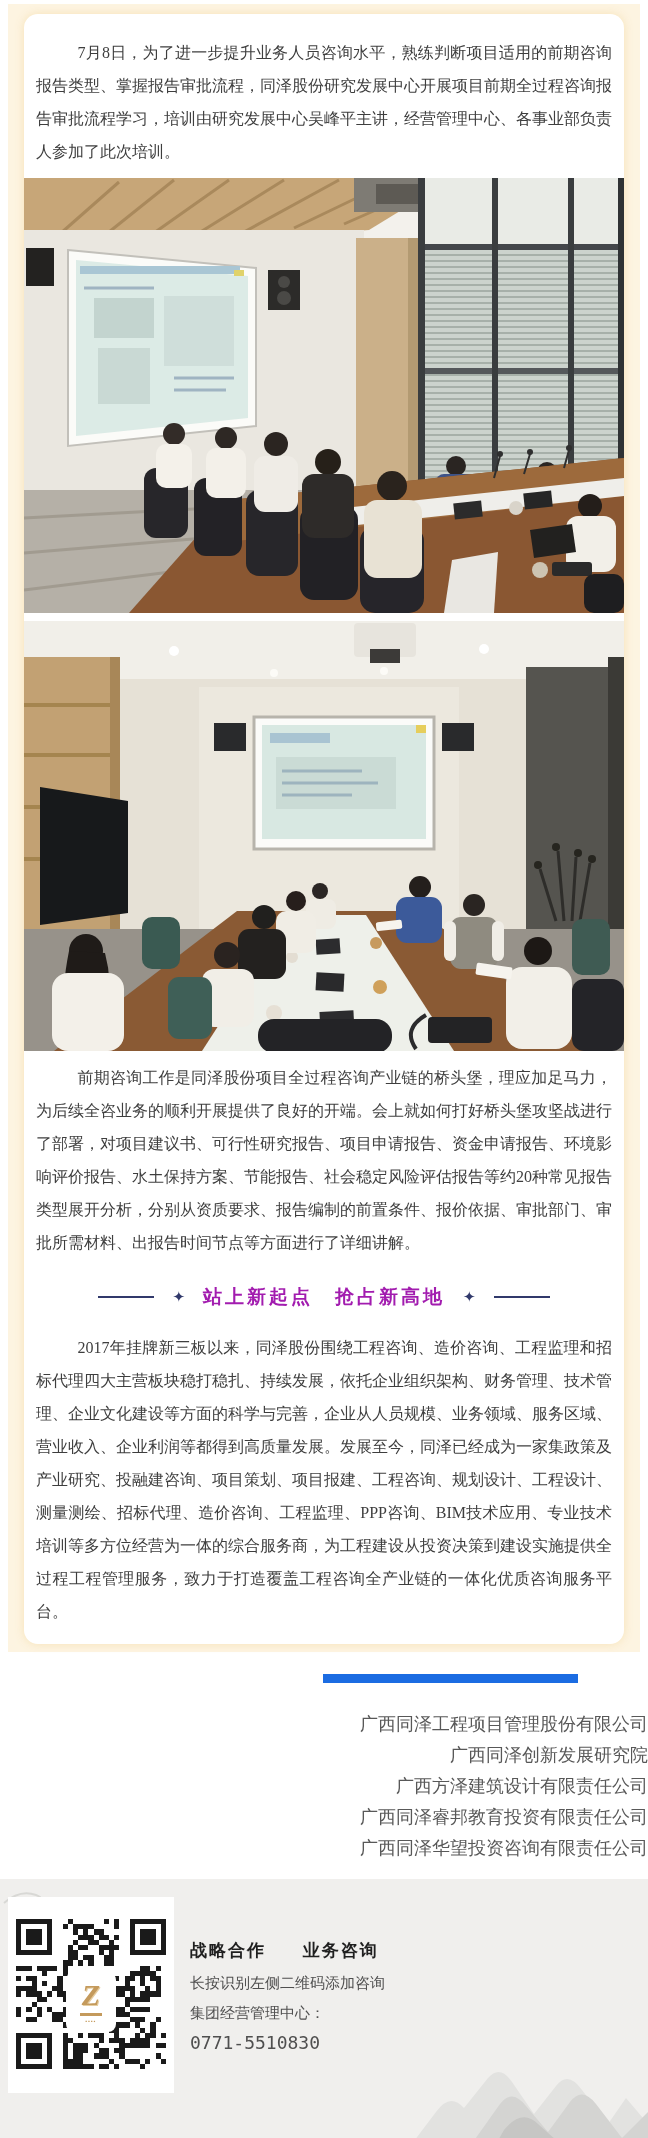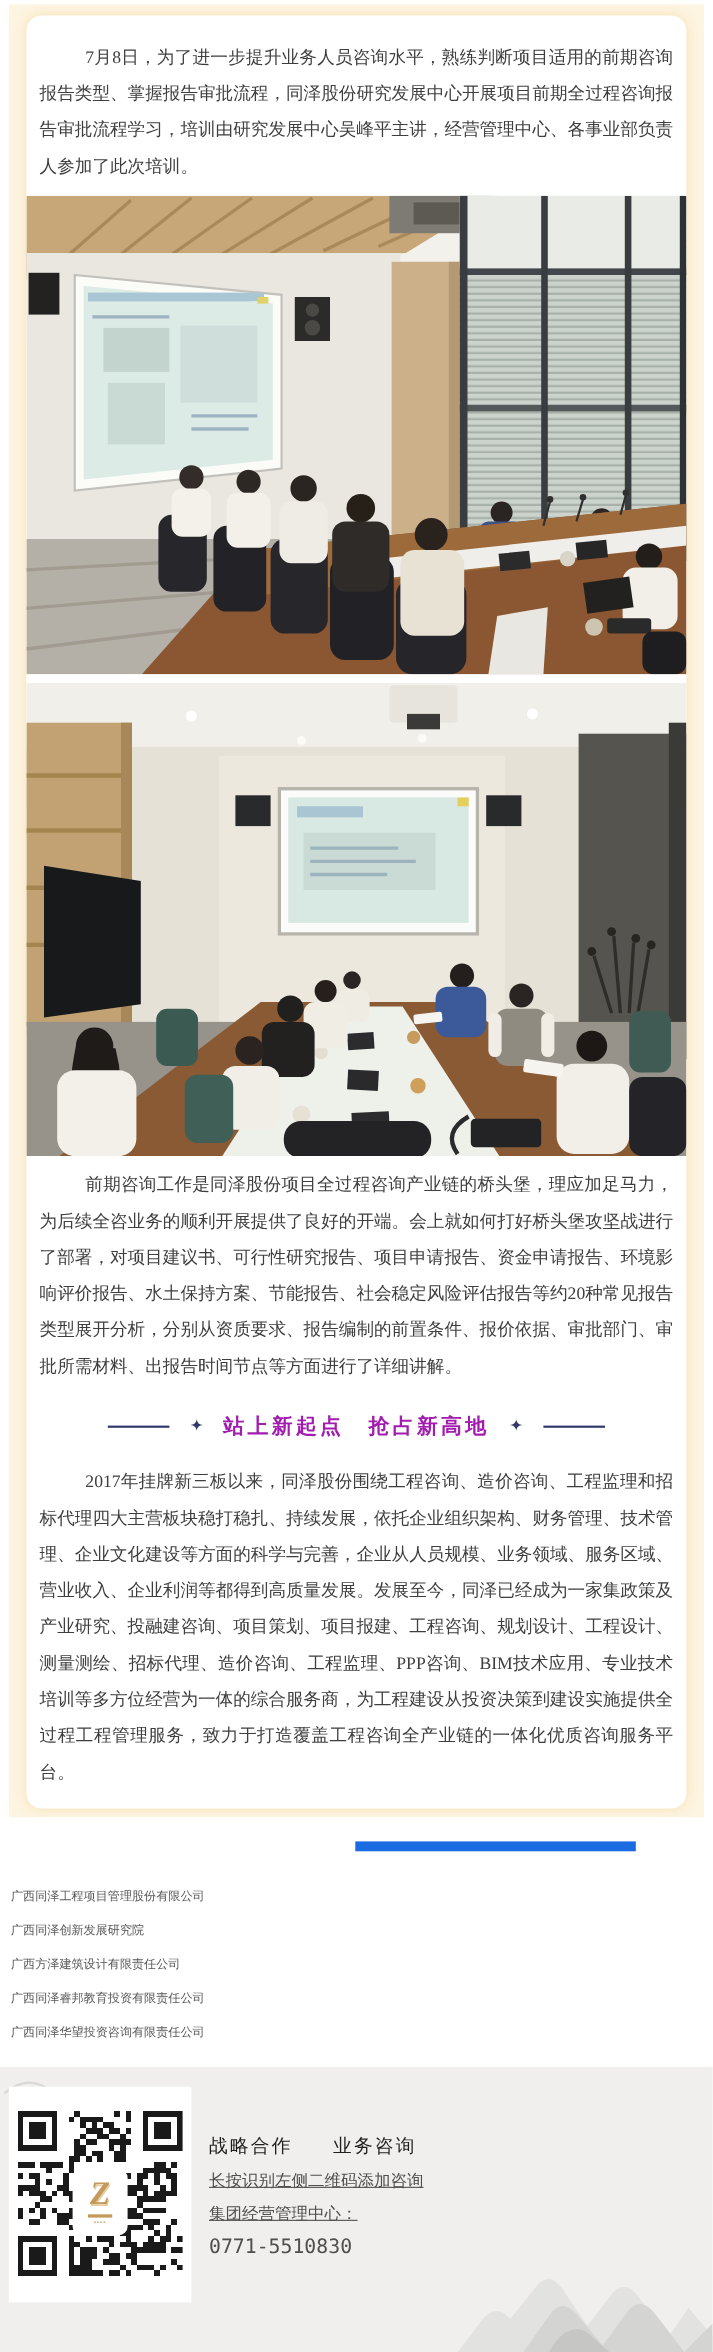--- a/index.html
+++ b/index.html
@@ -44,21 +44,21 @@
   }
   .slogan .slogan-text + .slogan-text{margin-left:22px;}
   .blue-bar{
     width:255px;height:9px;background:#1b6ce2;
     margin:22px 0 0 323px;
   }
   .companies{
     list-style:none;margin:26px 0 0 0;padding:0 0 0 10px;
   }
   .companies li{
-    font-size:11px;line-height:31px;color:#585858;
+    font-size:18px;line-height:31px;color:#585858;text-align:right;
   }
   .footer{
     position:relative;margin-top:15px;height:270px;background:#f0efed;overflow:hidden;
   }
   .swirl{position:absolute;left:2px;top:6px;}
   .qr-box{
     position:absolute;left:8px;top:18px;width:166px;height:196px;background:#ffffff;
   }
   .qr-box svg{position:absolute;left:8px;top:22px;}
   .qr-logo{
@@ -70,25 +70,25 @@
     font-family:"Liberation Serif","DejaVu Serif",serif;
     font-style:italic;font-weight:bold;font-size:30px;line-height:30px;color:#c49a5c;
     text-shadow:1px 1px 0 #e6cda0;
   }
   .qr-logo .bar{width:22px;height:3px;background:#c49a5c;margin-top:3px;}
   .qr-logo .mini{font-size:5px;color:#c49a5c;margin-top:2px;letter-spacing:1px;}
   .contact{
     position:absolute;left:190px;top:60px;width:320px;
   }
   .contact .titles{
-    font-size:17px;font-weight:normal;color:#1f1f1f;letter-spacing:2px;
+    font-size:17px;font-weight:bold;color:#1f1f1f;letter-spacing:2px;
   }
   .contact .titles span + span{margin-left:30px;}
   .contact .line{
-    margin-top:12px;font-size:15px;color:#4f4f4f;line-height:18px;text-decoration:underline;
+    margin-top:12px;font-size:15px;color:#4f4f4f;line-height:18px;
   }
   .contact .phone{
     margin-top:10px;font-size:18px;color:#4f4f4f;
     font-family:"DejaVu Sans Mono","Liberation Mono",monospace;
   }
   .mountains{position:absolute;right:0;bottom:0;}
 </style>
 </head>
 <body>
 

